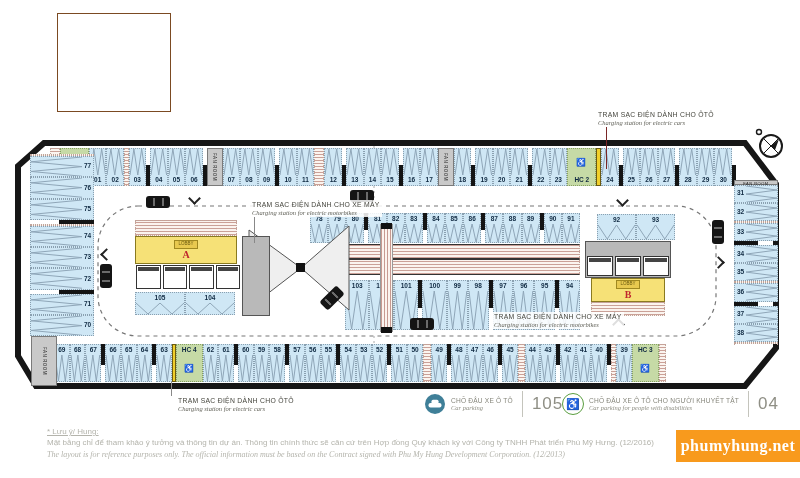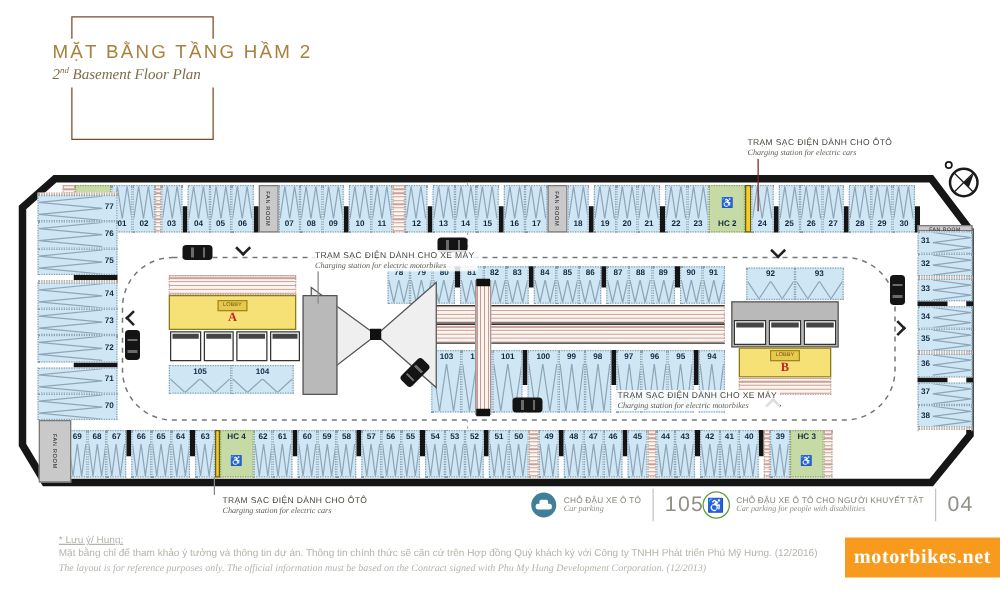--- a/index.html
+++ b/index.html
@@ -87,24 +87,20 @@
   .watermark{position:absolute;left:676px;top:430px;width:124px;height:32px;background:#f89a1d;
      display:flex;align-items:center;justify-content:center;z-index:9;
      font:bold 16px "Liberation Serif",serif;color:#fff;letter-spacing:.5px}
 </style>
 </head>
 <body>
 
 <div class="page">
 
   <div class="frame"></div>
-  <div class="titles">
-    <div class="title-vi">MẶT BẰNG TẦNG HẦM 2</div>
-    <div class="title-en"><span>2</span><sup>nd</sup><span> Basement Floor Plan</span></div>
-  </div>
 
   <svg style="position:absolute;left:752px;top:126px" width="34" height="36" viewBox="0 0 34 36">
     <circle cx="19" cy="20" r="11" fill="#fff" stroke="#1a1a1a" stroke-width="2"></circle>
     <line x1="11" y1="12" x2="27" y2="28" stroke="#1a1a1a" stroke-width="1"></line>
     <line x1="27" y1="12" x2="11" y2="28" stroke="#1a1a1a" stroke-width="1"></line>
     <polygon points="19,20 27,13 23,24" fill="#1a1a1a"></polygon>
     <circle cx="7" cy="6" r="2.5" fill="none" stroke="#1a1a1a" stroke-width="1.4"></circle>
   </svg>
 
   <div id="plan">
@@ -930,14 +926,14 @@
     <div class="lg-sep"></div>
     <div class="lg-count">04</div>
   </div>
 
   <div class="notes">
     <div class="nh">* Lưu ý/ Hung:</div>
     <div class="nv">Mặt bằng chỉ để tham khảo ý tưởng và thông tin dự án. Thông tin chính thức sẽ căn cứ trên Hợp đồng Quý khách ký với Công ty TNHH Phát triển Phú Mỹ Hưng. (12/2016)</div>
     <div class="ne">The layout is for reference purposes only. The official information must be based on the Contract signed with Phu My Hung Development Corporation. (12/2013)</div>
   </div>
 
-  <div class="watermark">motorbikes.net</div>
+  <div class="watermark">phumyhung.net</div>
 </div>
 
 </body></html>

